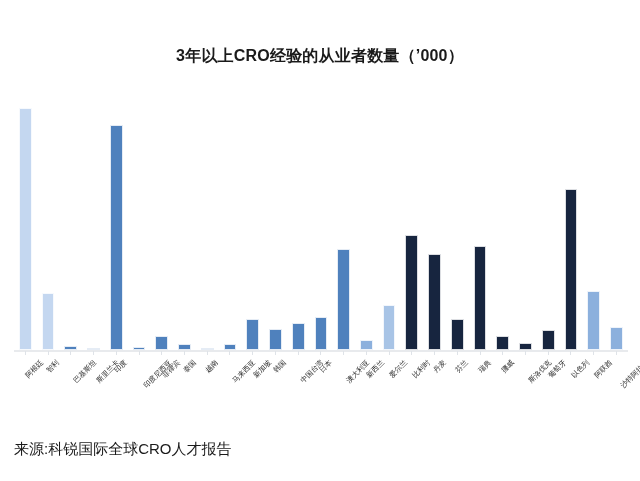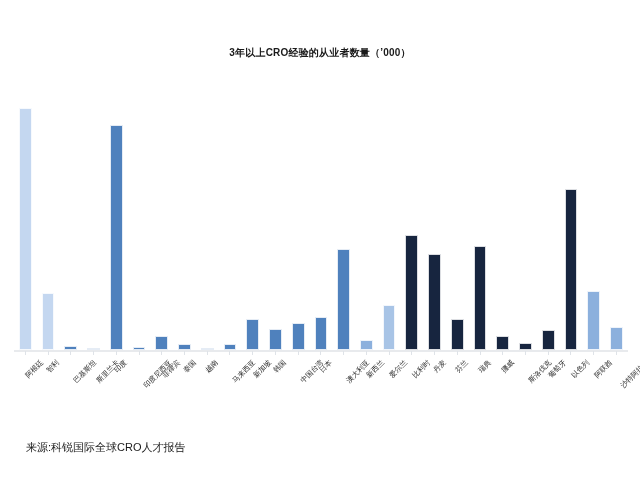--- a/index.html
+++ b/index.html
@@ -21,21 +21,21 @@
     width: 640px;
     height: 481px;
     background: #ffffff;
   }
   #chart-title {
     position: absolute;
     left: 0;
     top: 46px;
     width: 640px;
     text-align: center;
-    font-size: 10px;
+    font-size: 16px;
     font-weight: bold;
     color: #1a1a1a;
     letter-spacing: 0.2px;
     white-space: nowrap;
   }
   #plot-area {
     position: absolute;
     left: 14px;
     top: 100px;
     width: 614px;
@@ -115,23 +115,23 @@
     white-space: nowrap;
     font-size: 7.2px;
     color: #2b2b2b;
     text-align: right;
     right: auto;
     direction: rtl;
   }
   .xlabel > span { direction: ltr; display: inline-block; }
   #source-note {
     position: absolute;
-    left: 26px;
+    left: 14px;
     top: 440px;
-    font-size: 11px;
+    font-size: 15px;
     color: #1a1a1a;
     white-space: nowrap;
   }
 </style>
 </head>
 <body>
 
 <div id="chart-root">
 
   <div id="chart-title">3年以上CRO经验的从业者数量（’000）</div>

